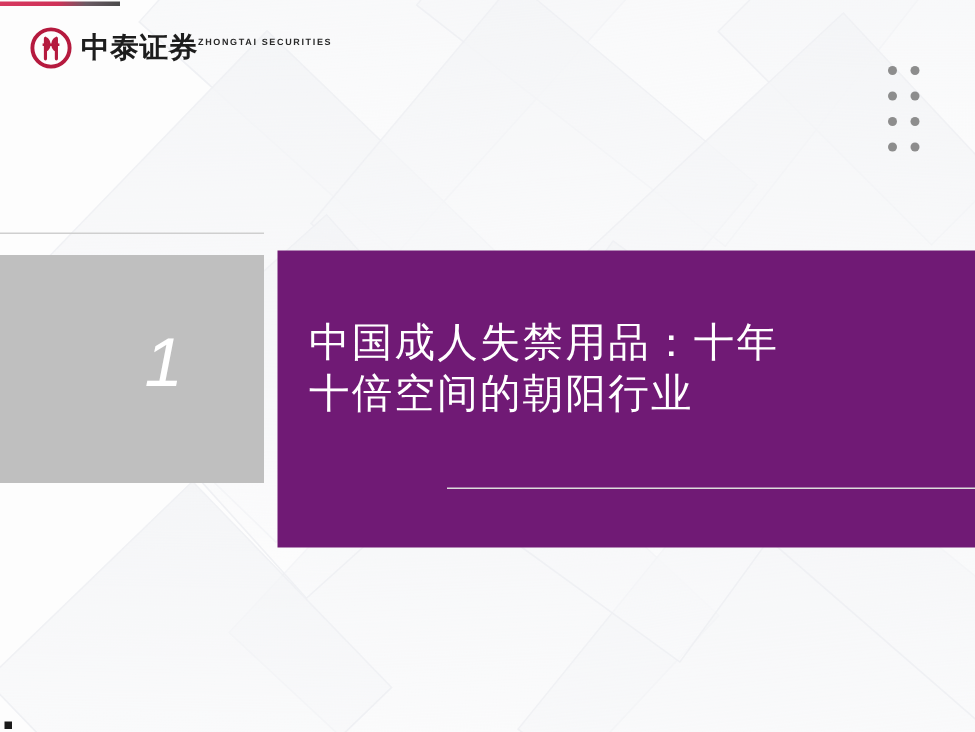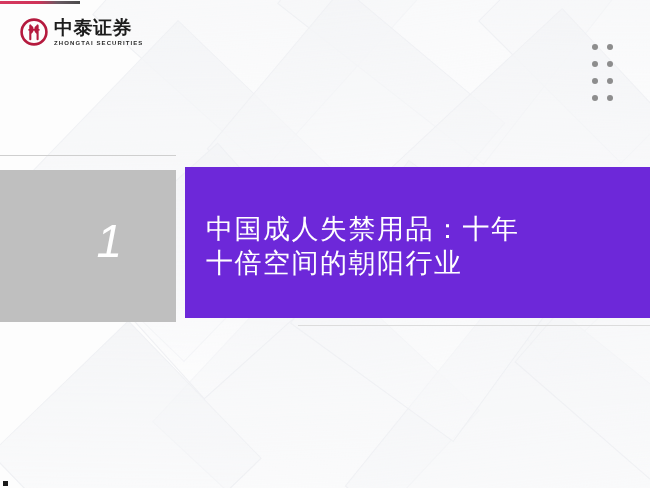--- a/index.html
+++ b/index.html
@@ -63,21 +63,21 @@
     align-items: center;
     gap: 6px;
   }
   .logo-mark {
     width: 28px;
     height: 28px;
     flex: 0 0 28px;
   }
   .logo-text {
     display: flex;
-    flex-direction: column;
+    flex-direction: row;
     justify-content: center;
     line-height: 1;
   }
   .logo-cn {
     font-family: "Liberation Sans", sans-serif;
     font-size: 19px;
     font-weight: bold;
     color: #1d1d1d;
     letter-spacing: 0.5px;
   }
@@ -139,22 +139,22 @@
     color: #ffffff;
     line-height: 1;
   }
 
   
   .title-banner {
     position: absolute;
     left: 185px;
     top: 167px;
     width: 465px;
-    height: 151px;
-    background: #6d28d9;
+    height: 198px;
+    background: #701a75;
   }
   .title-text {
     position: absolute;
     left: 21px;
     top: 45px;
     color: #ffffff;
     font-family: "DejaVu Serif", "Liberation Serif", serif;
     font-size: 27px;
     line-height: 1.27;
     letter-spacing: 1.5px;

